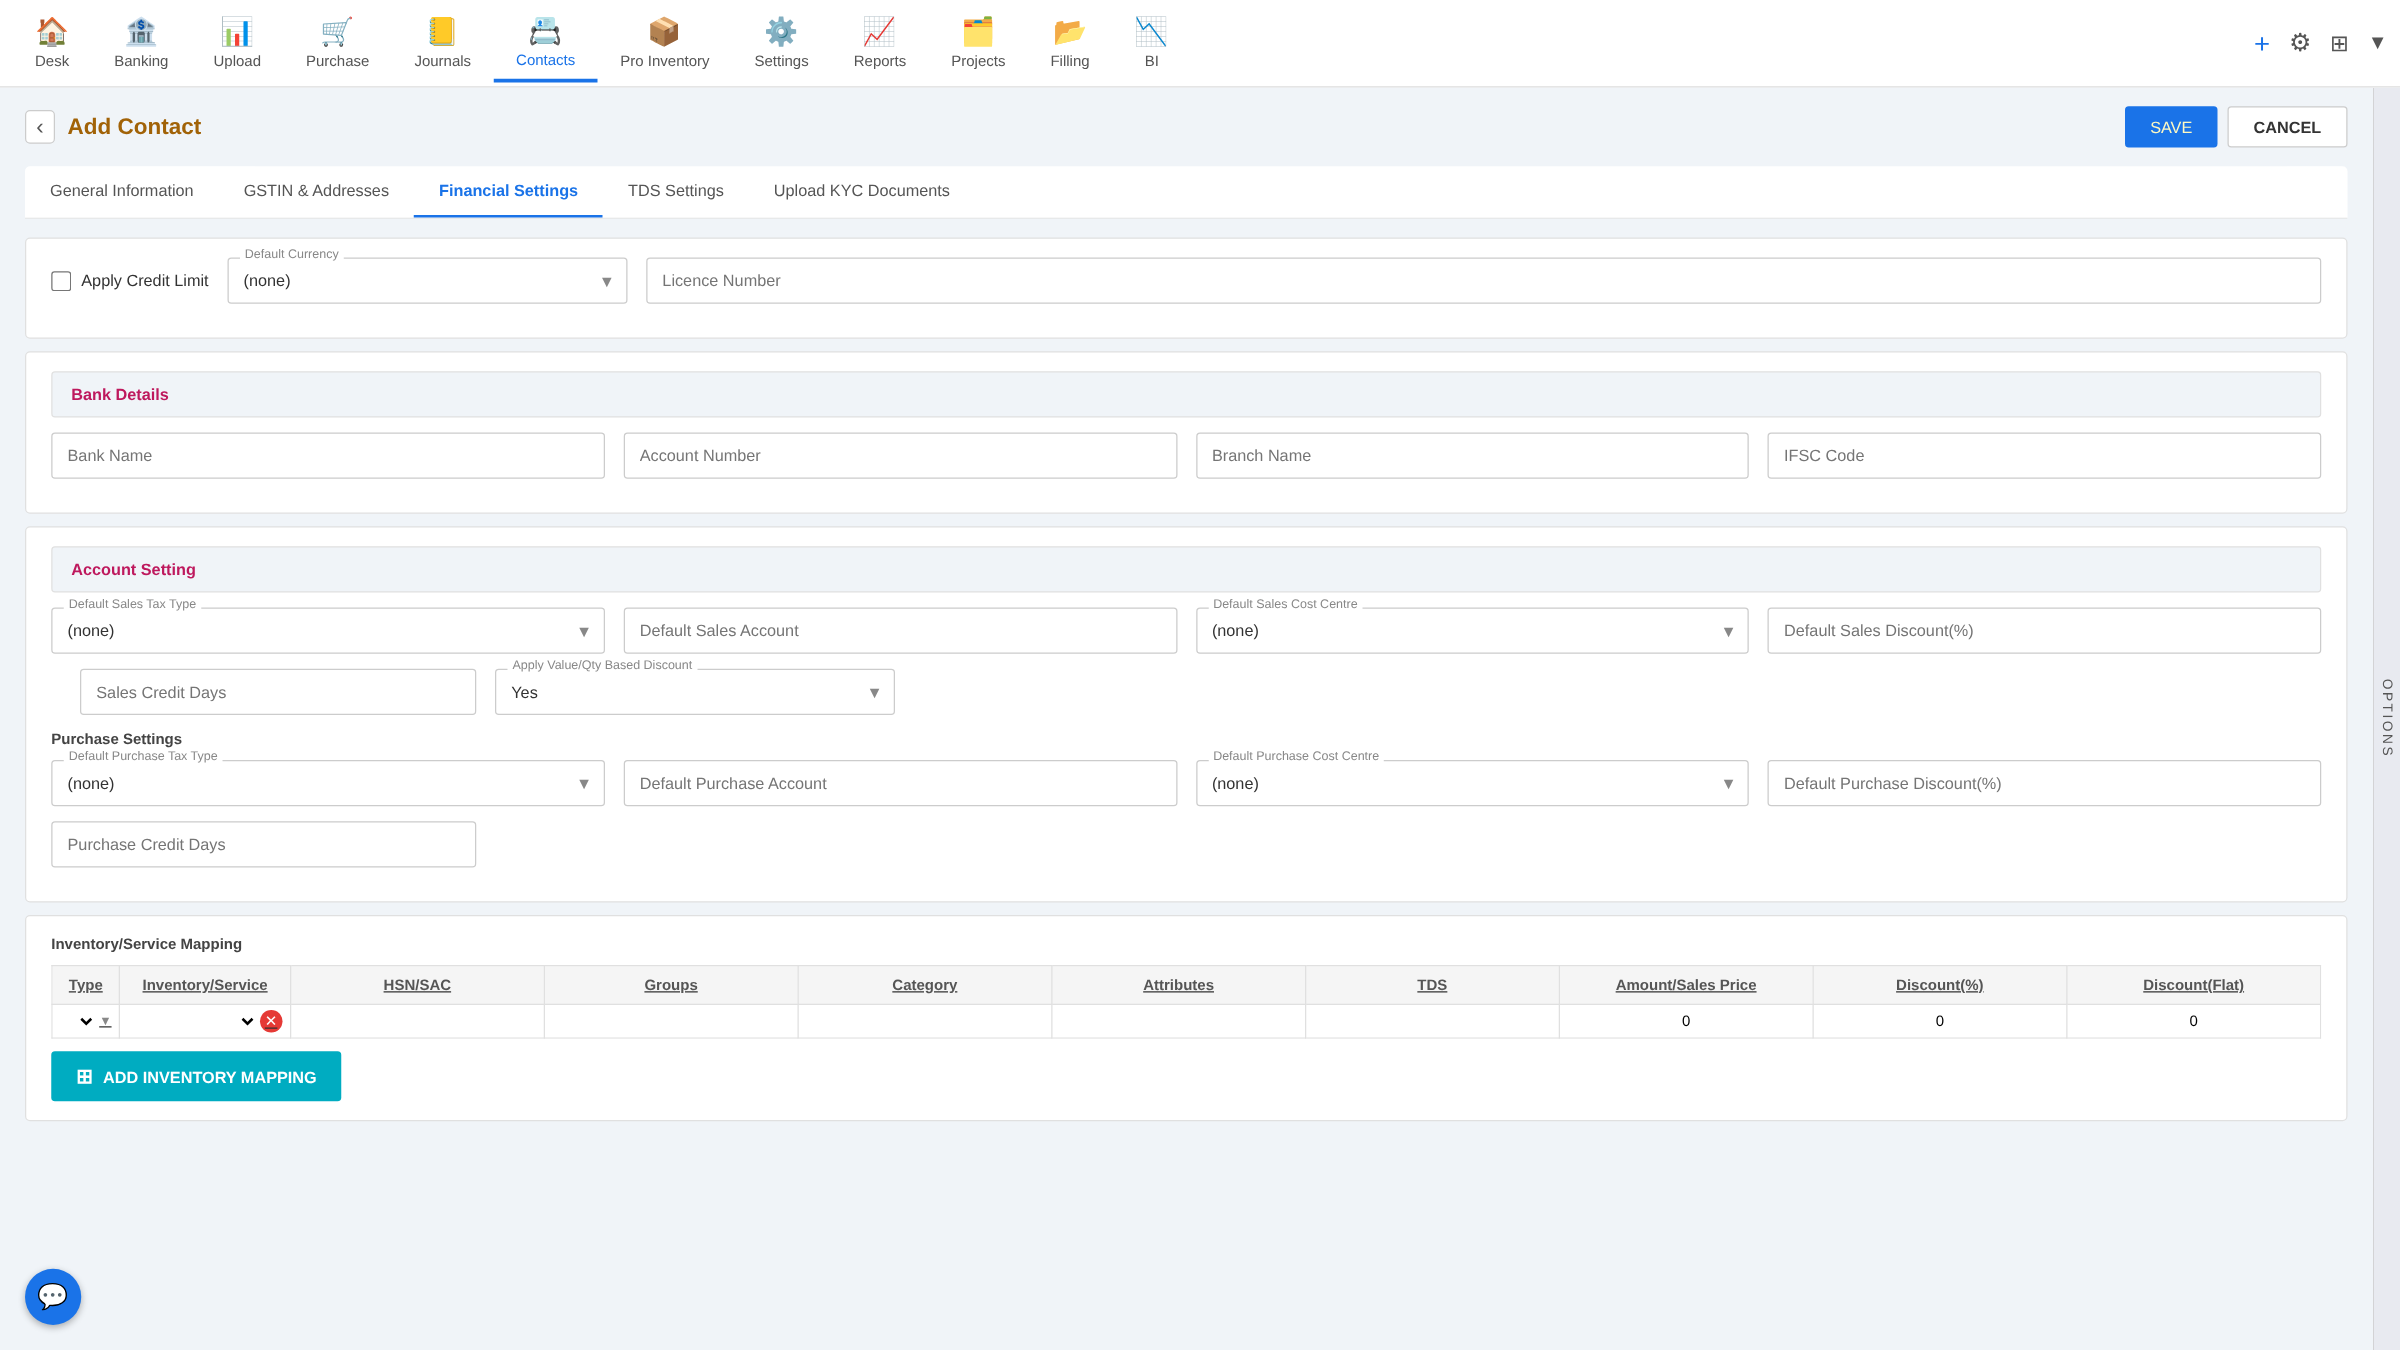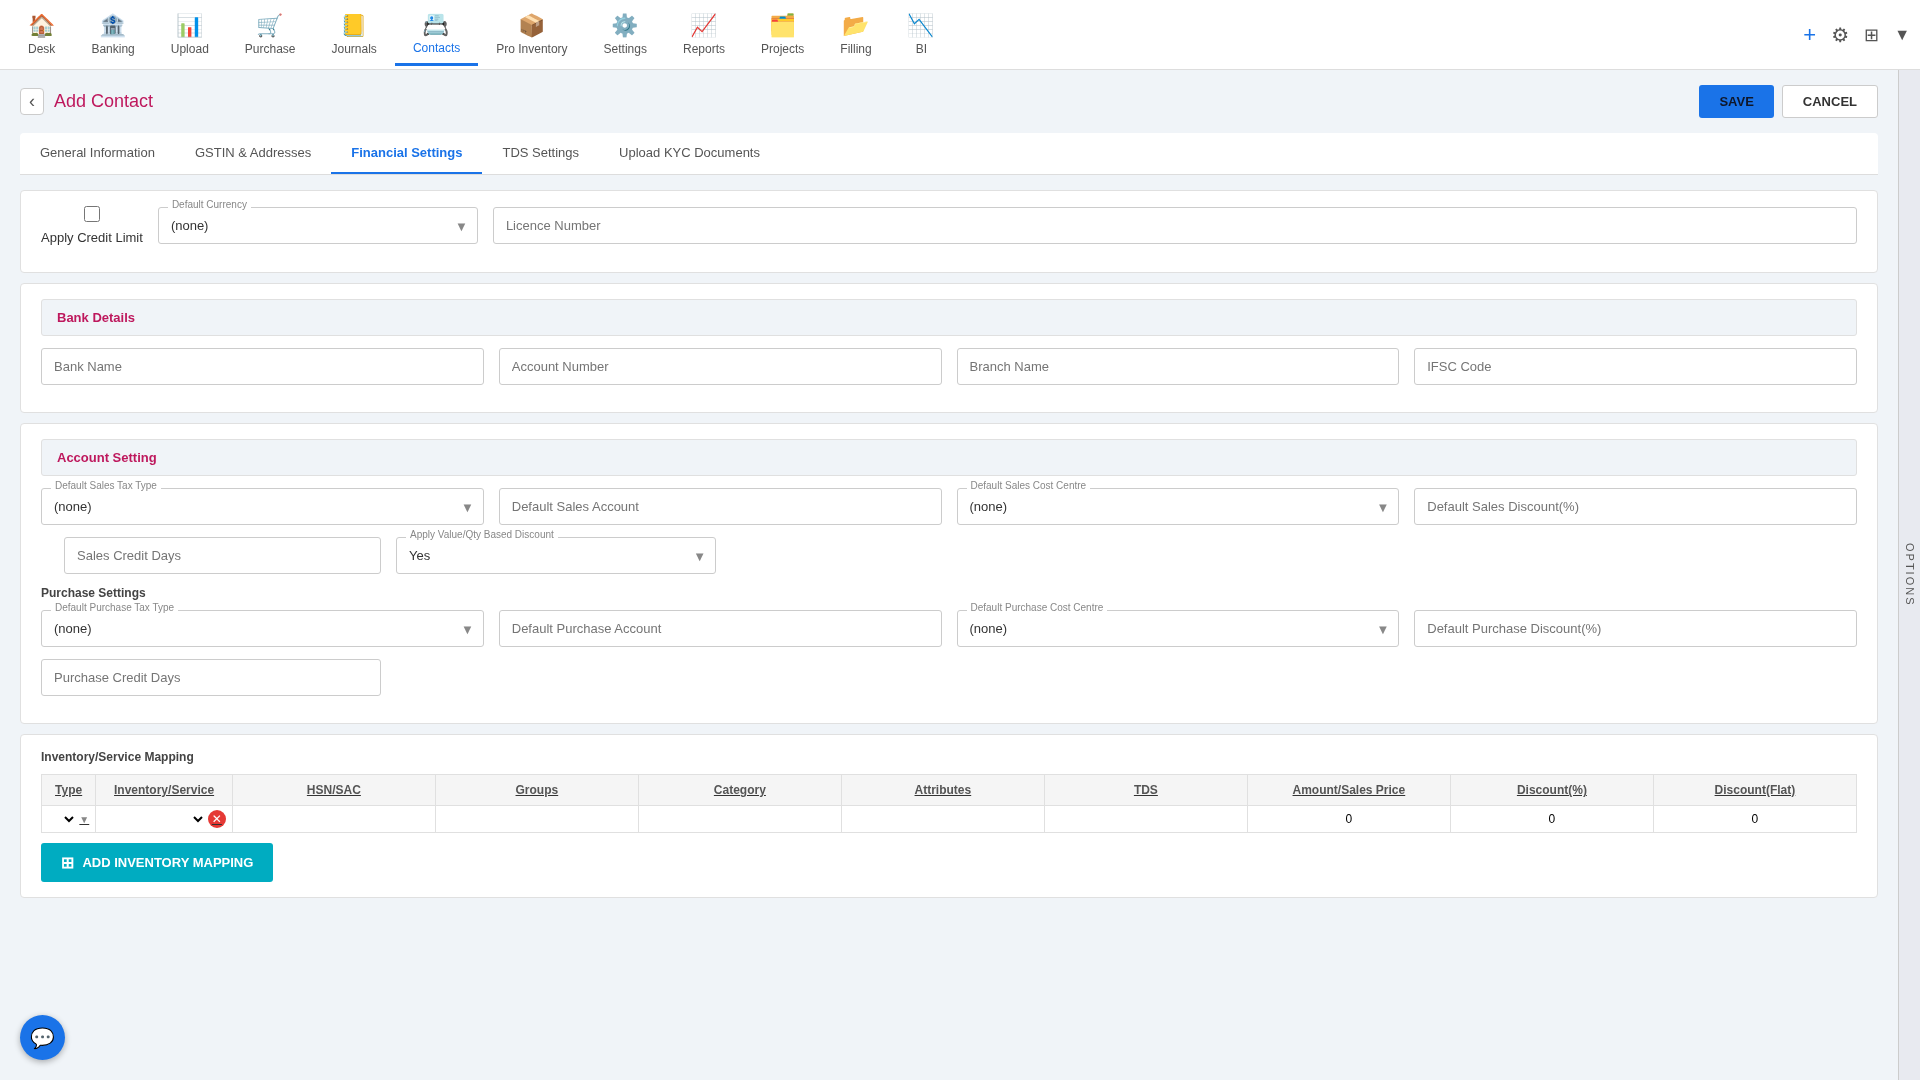--- a/index.html
+++ b/index.html
@@ -39,25 +39,25 @@
     }
 
     
     .page-header {
       display: flex; align-items: center; margin-bottom: 15px;
     }
     .back-btn {
       font-size: 18px; color: #555; cursor: pointer; margin-right: 10px;
       border: 1px solid #ccc; border-radius: 4px; padding: 2px 8px; background: #fff;
     }
-    .page-title { font-size: 18px; font-weight: normal; color: #be185d; }
+    .page-title { font-size: 18px; font-weight: bold; color: #a16207; }
     .header-actions { margin-left: auto; display: flex; gap: 8px; }
     .btn-save {
-      background: #1a73e8; color: #0f172a; border: none; padding: 8px 20px;
-      font-size: 13px; cursor: pointer; border-radius: 3px; font-weight: bold;
+      background: #1a73e8; color: #fef9c3; border: none; padding: 8px 20px;
+      font-size: 13px; cursor: pointer; border-radius: 3px; font-weight: normal;
     }
     .btn-cancel {
       background: #fff; color: #333; border: 1px solid #ccc; padding: 8px 20px;
       font-size: 13px; cursor: pointer; border-radius: 3px; font-weight: bold;
     }
 
     
     .tabs { display: flex; border-bottom: 1px solid #ddd; margin-bottom: 15px; background: #fff; border-radius: 4px 4px 0 0; }
     .tab {
       padding: 12px 20px; cursor: pointer; font-size: 13px; color: #555;
@@ -94,21 +94,21 @@
       position: absolute; right: 10px; top: 50%; transform: translateY(-50%);
       pointer-events: none; color: #888;
     }
     .select-wrapper select {
       width: 100%; border: 1px solid #ccc; border-radius: 3px;
       padding: 10px 30px 10px 12px; font-size: 13px; color: #333;
       outline: none; background: #fff; appearance: none; cursor: pointer;
     }
 
     
-    .checkbox-row { display: flex; align-items: center; gap: 8px; margin-bottom: 15px; flex-direction: column; }
+    .checkbox-row { display: flex; align-items: center; gap: 8px; margin-bottom: 15px; }
     .checkbox-row input[type="checkbox"] { width: 16px; height: 16px; cursor: pointer; }
 
     
     .section-header {
       background: #f0f4f8; border: 1px solid #e0e0e0; border-radius: 3px;
       padding: 10px 15px; font-size: 13px; font-weight: bold; color: #be185d;
       margin-bottom: 12px;
     }
 
     

